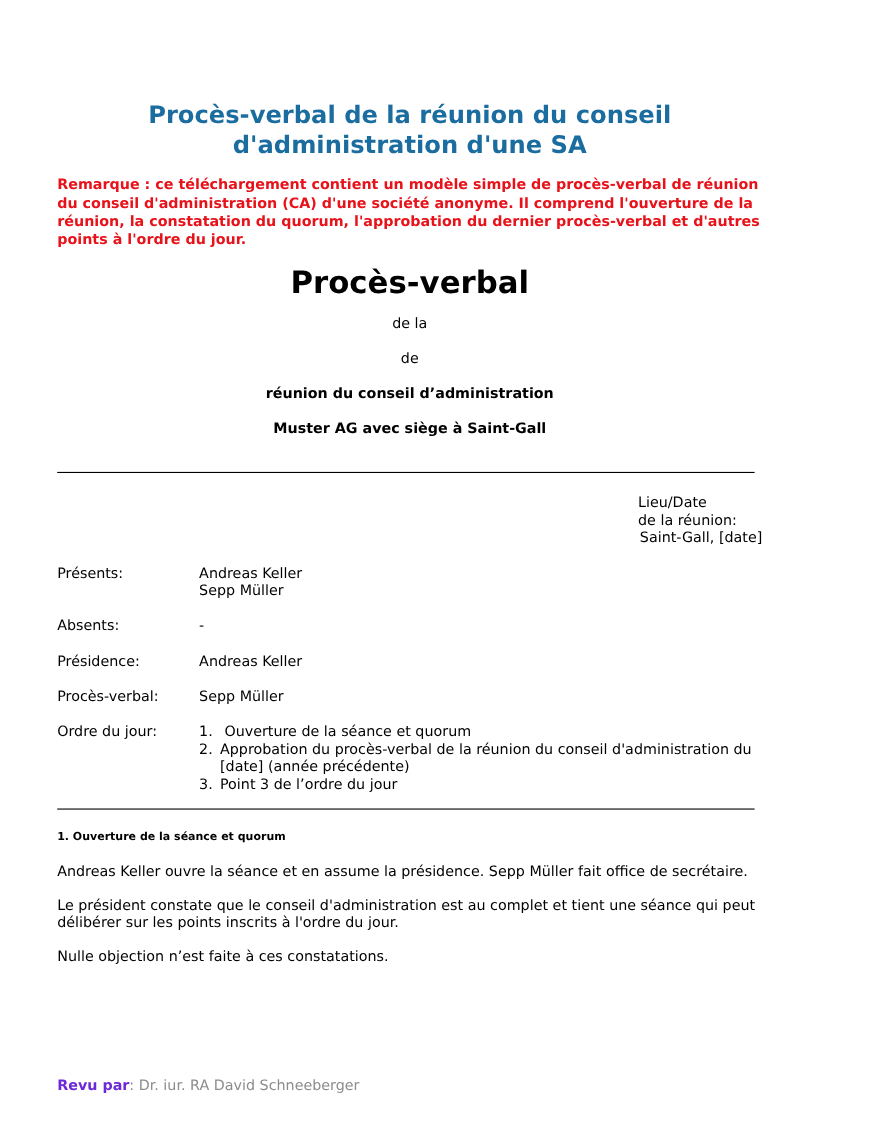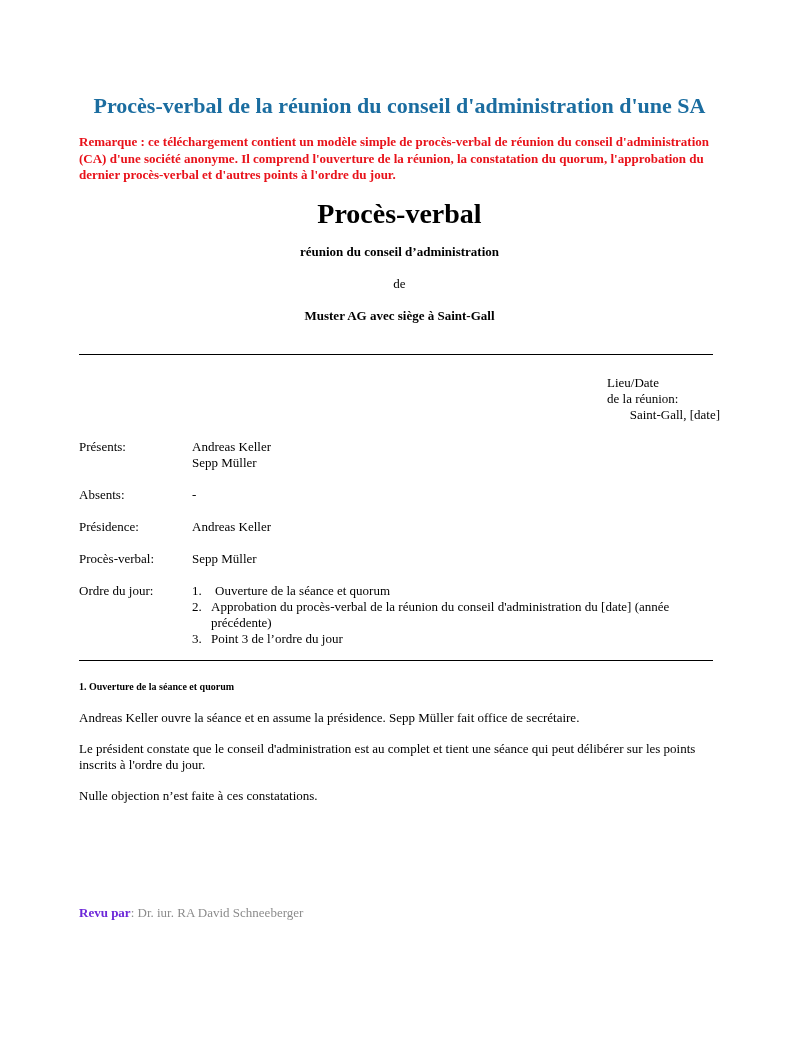--- a/index.html
+++ b/index.html
@@ -6,21 +6,21 @@
   body {
     width: 799px;
     height: 1043px;
     background: #ffffff;
     font-family: "DejaVu Sans", "Liberation Sans", sans-serif;
     font-size: 13px;
     line-height: 16px;
     color: #000000;
     overflow: hidden;
   }
-  .page { padding: 0 79px; width: 641px; font-family: Liberation Serif, serif; }
+  .page { padding: 0 52px; width: 641px; }
 
   .doc-title {
     margin: 92px 0 0 0;
     text-align: center;
     font-size: 22px;
     line-height: 27px;
     font-weight: bold;
     color: #1b6da0;
   }
   .remark {
@@ -45,21 +45,21 @@
     margin: 30px 0 0 0;
     width: 634px;
   }
   .rule.rule-2 { margin-top: 13px; }
 
   .meta { margin-top: 20px; }
   .meta-row { display: flex; align-items: flex-start; margin-top: 16px; }
   .meta-row.first { margin-top: 0; flex-direction: column; }
   .meta-row.align-bottom { align-items: flex-end; }
   .meta-label { width: 113px; flex-shrink: 0; }
-  .meta-value { flex: 1; }
+  .meta-value { flex: 1; margin-left: 16px; }
 
   .agenda-item { display: flex; align-items: flex-start; }
   .agenda-marker { width: 19px; flex-shrink: 0; }
   .agenda-text { flex: 1; }
   .agenda-item.item-1 .agenda-marker { width: 23px; }
 
   .section-heading {
     margin: 18px 0 0 0;
     font-weight: bold;
     font-size: 10px;
@@ -76,22 +76,23 @@
 <body>
 
 <div class="page">
 
   <h1 class="doc-title">Procès-verbal de la réunion du conseil d'administration d'une SA</h1>
 
   <p class="remark">Remarque : ce téléchargement contient un modèle simple de procès-verbal de réunion du conseil d'administration (CA) d'une société anonyme. Il comprend l'ouverture de la réunion, la constatation du quorum, l'approbation du dernier procès-verbal et d'autres points à l'ordre du jour.</p>
 
   <h2 class="doc-heading">Procès-verbal</h2>
 
+  <div class="center-line">de la</div>
+  <div class="center-line">de</div>
   <div class="center-line bold">réunion du conseil d’administration</div>
-  <div class="center-line">de</div>
   <div class="center-line bold">Muster AG avec siège à Saint-Gall</div>
 
   <hr class="rule">
 
   <div class="meta">
 
     <div class="meta-row first align-bottom">
       <div class="meta-label">
         <div>Lieu/Date</div>
         <div>de la réunion:</div>

